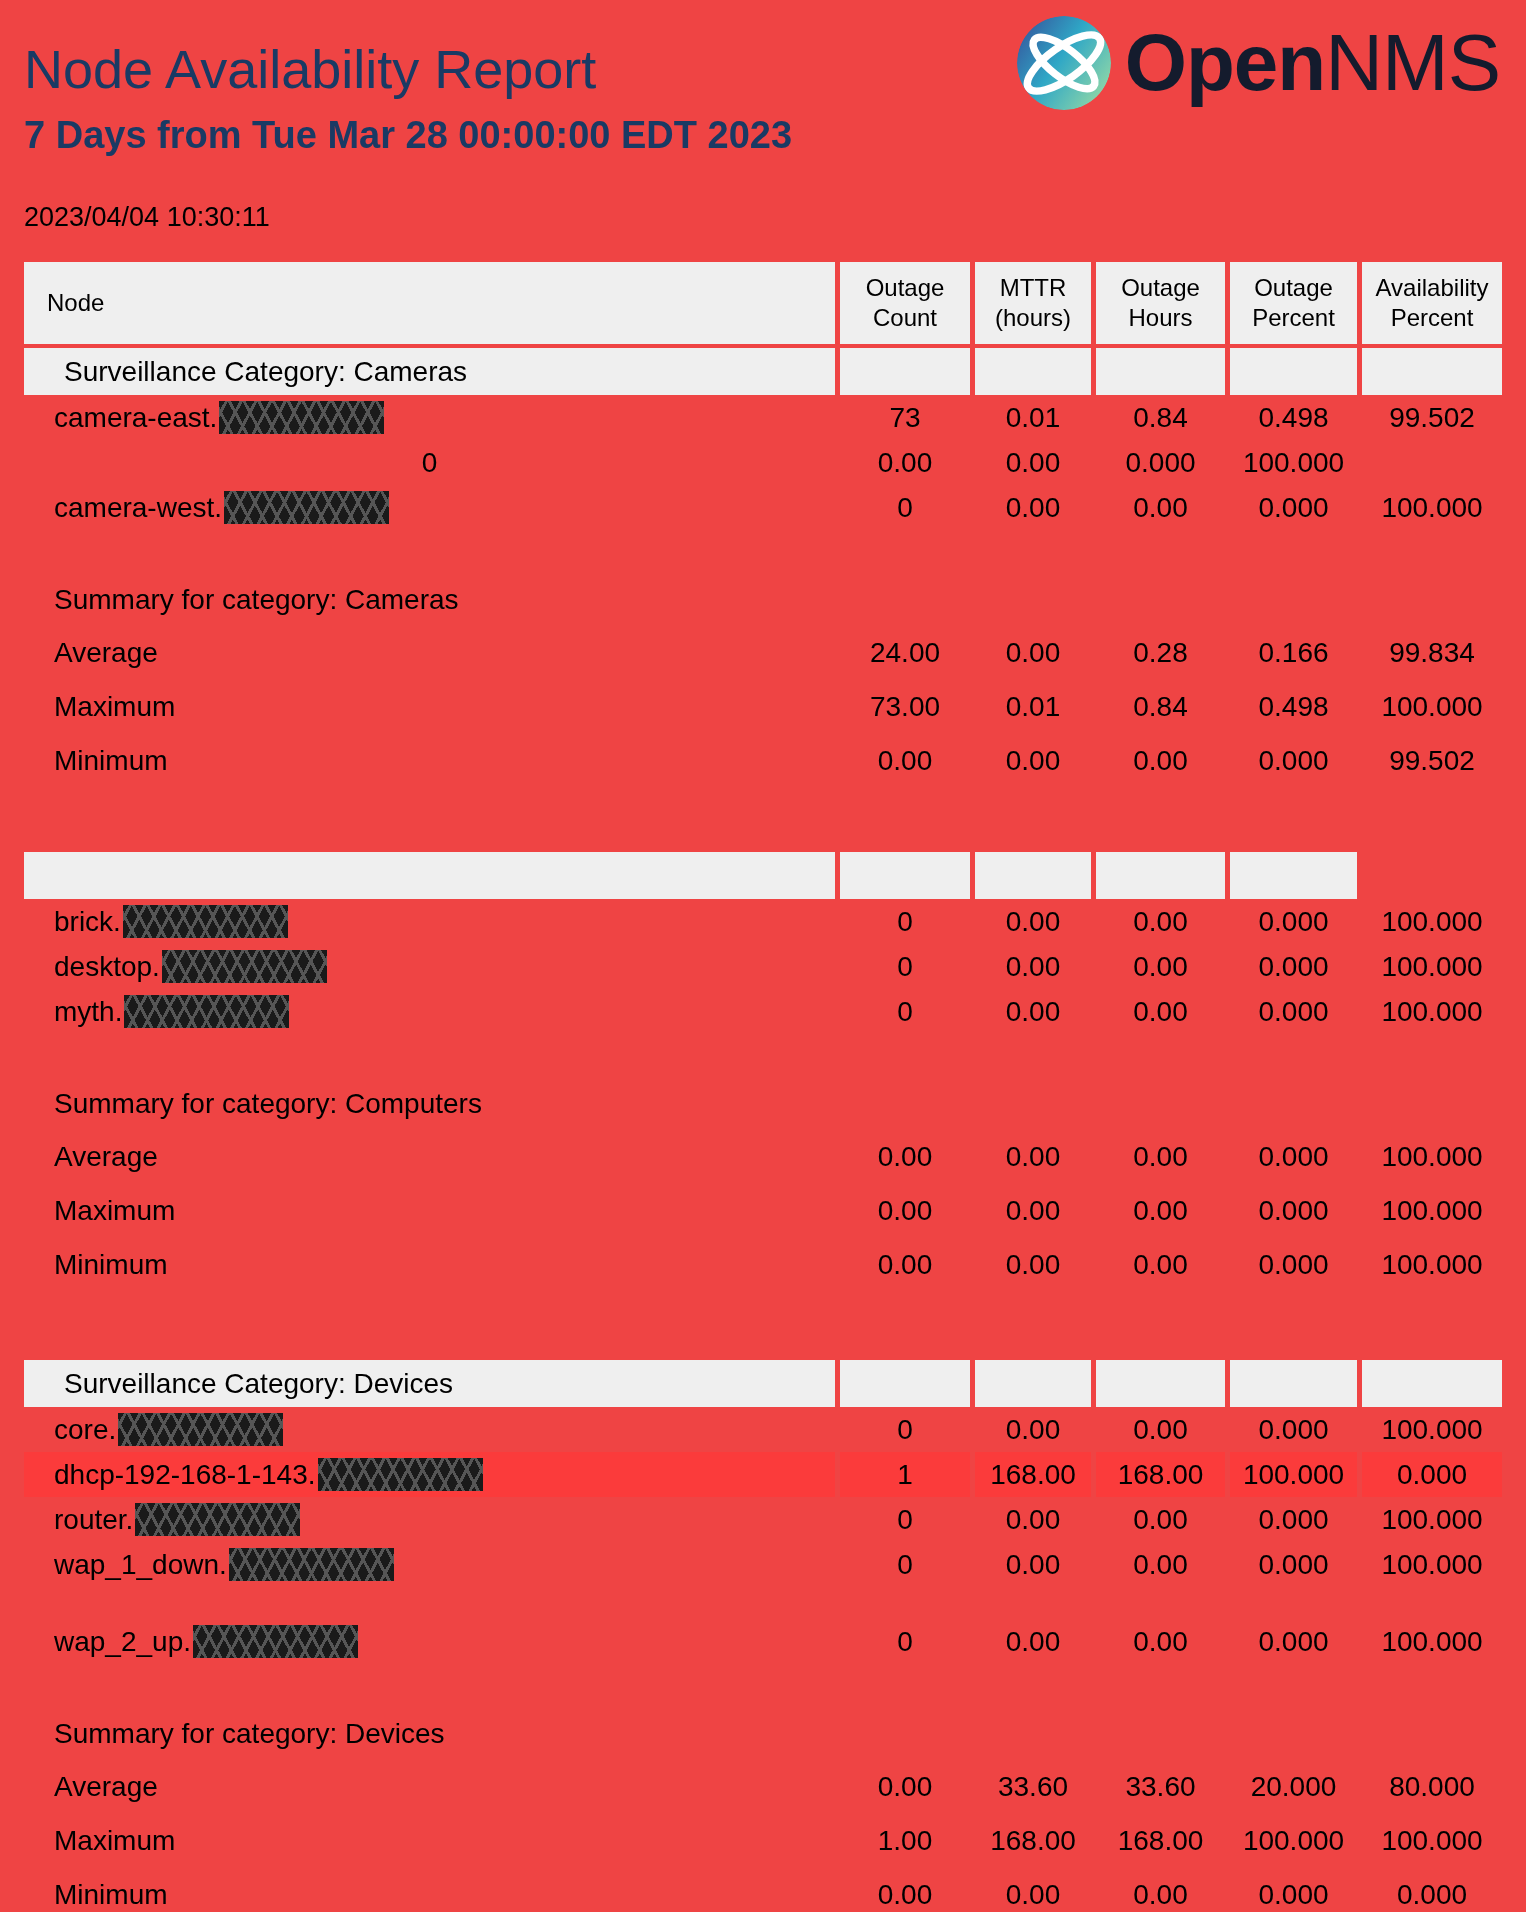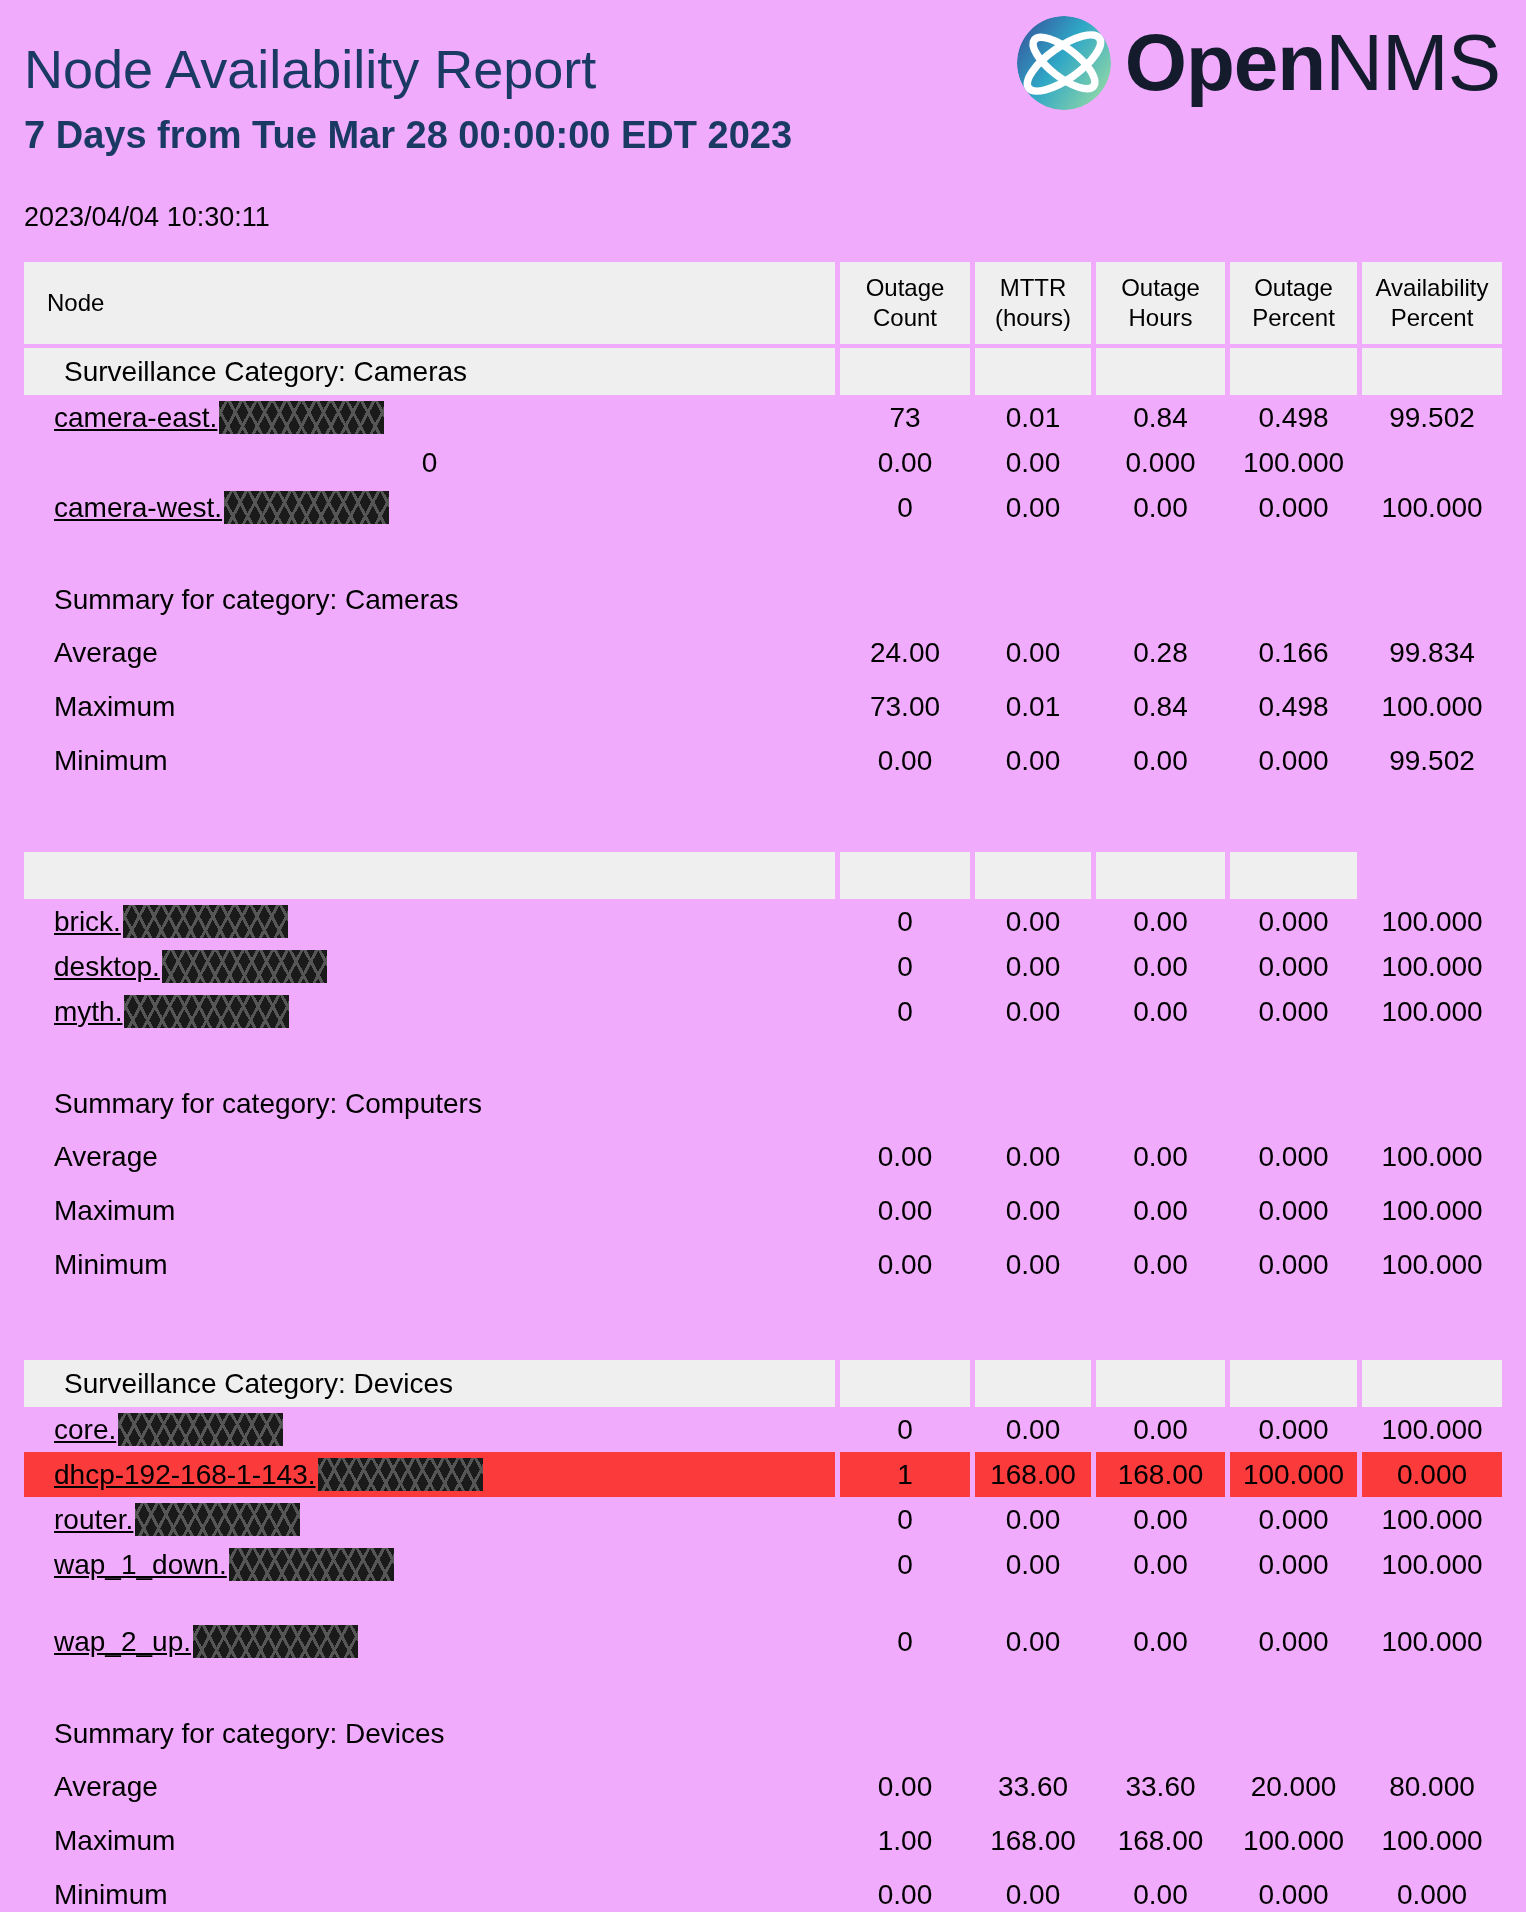--- a/index.html
+++ b/index.html
@@ -1,17 +1,17 @@
 <!DOCTYPE html>
 <html><head>
 <meta charset="utf-8">
 <style>
   html,body { margin:0; padding:0; background:#ffffff; }
   body { width:1526px; font-family:"Liberation Sans", sans-serif; color:#000; }
-  .page { position:relative; width:1526px; height:1912px; background:#f0abfc; overflow:hidden; }
+  .page { position:relative; width:1526px; height:1912px; background:#ef4444; overflow:hidden; }
 
   
   .title { position:absolute; left:24px; top:42px; margin:0; font-size:54px; font-weight:400;
            line-height:1; color:#1a3a64; }
   .subtitle { position:absolute; left:24px; top:116px; margin:0; font-size:38px; font-weight:700;
            line-height:1; color:#1a3a64; }
   .timestamp { position:absolute; left:24px; top:204px; font-size:27px; line-height:1; color:#000; }
 
   .logo { position:absolute; top:16px; right:26px; display:flex; align-items:center; gap:14px; }
   .logo-word { font-size:80px; line-height:1; color:#141b2d; letter-spacing:-1px; }
@@ -24,21 +24,21 @@
   .cell { display:flex; align-items:center; justify-content:center; font-size:28px; }
   .cell.c0 { justify-content:flex-start; padding-left:30px; }
 
   .band .cell { background:#efefef; }
   .header-row .cell { font-size:24px; line-height:1.25; text-align:center; white-space:pre-line; }
   .header-row .cell.c0 { padding-left:23px; text-align:left; }
   .category-row .cell.c0 { padding-left:40px; }
 
   .highlight .cell { background:#fb3b3b; }
 
-  .node-name { white-space:nowrap;text-decoration:underline; }
+  .node-name { white-space:nowrap; }
   .redaction { display:inline-block; width:165px; height:33px; margin-left:2px;
     background-color:#1a1a1a;
     background-image:
       repeating-linear-gradient(62deg,  transparent 0 10px, #565656 10px 13px),
       repeating-linear-gradient(-62deg, transparent 0 10px, #565656 10px 13px);
     vertical-align:middle; }
 
   .spacer, .blank, .section-gap { background:transparent; }
 </style>
 </head>

